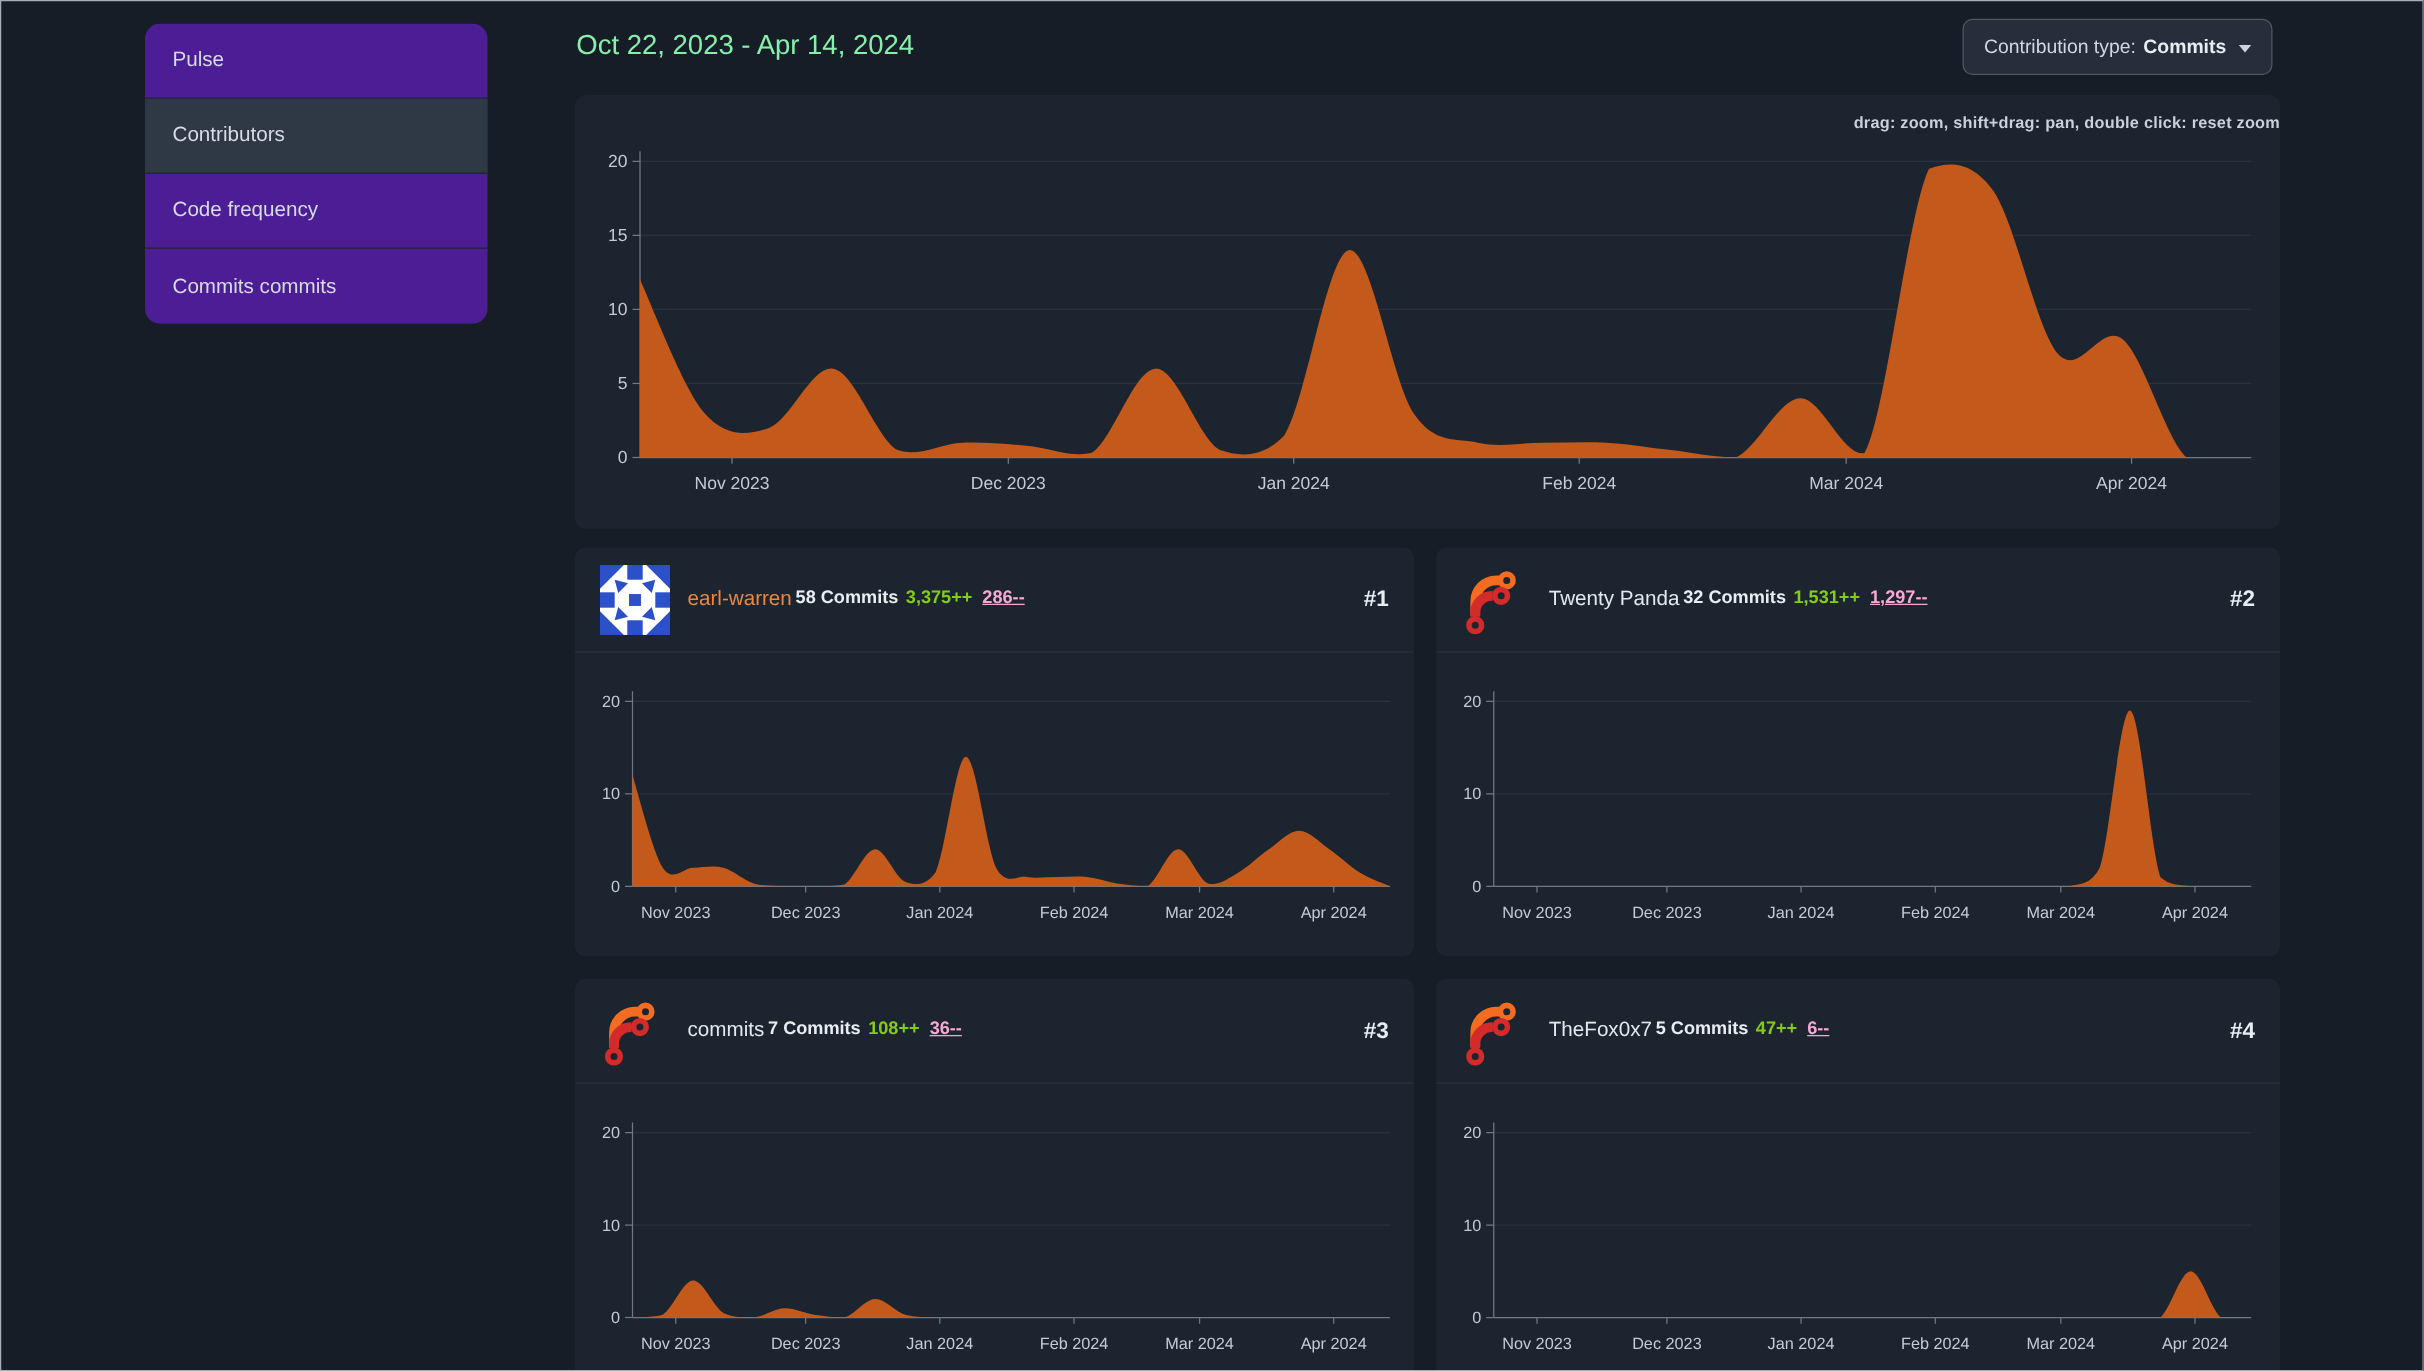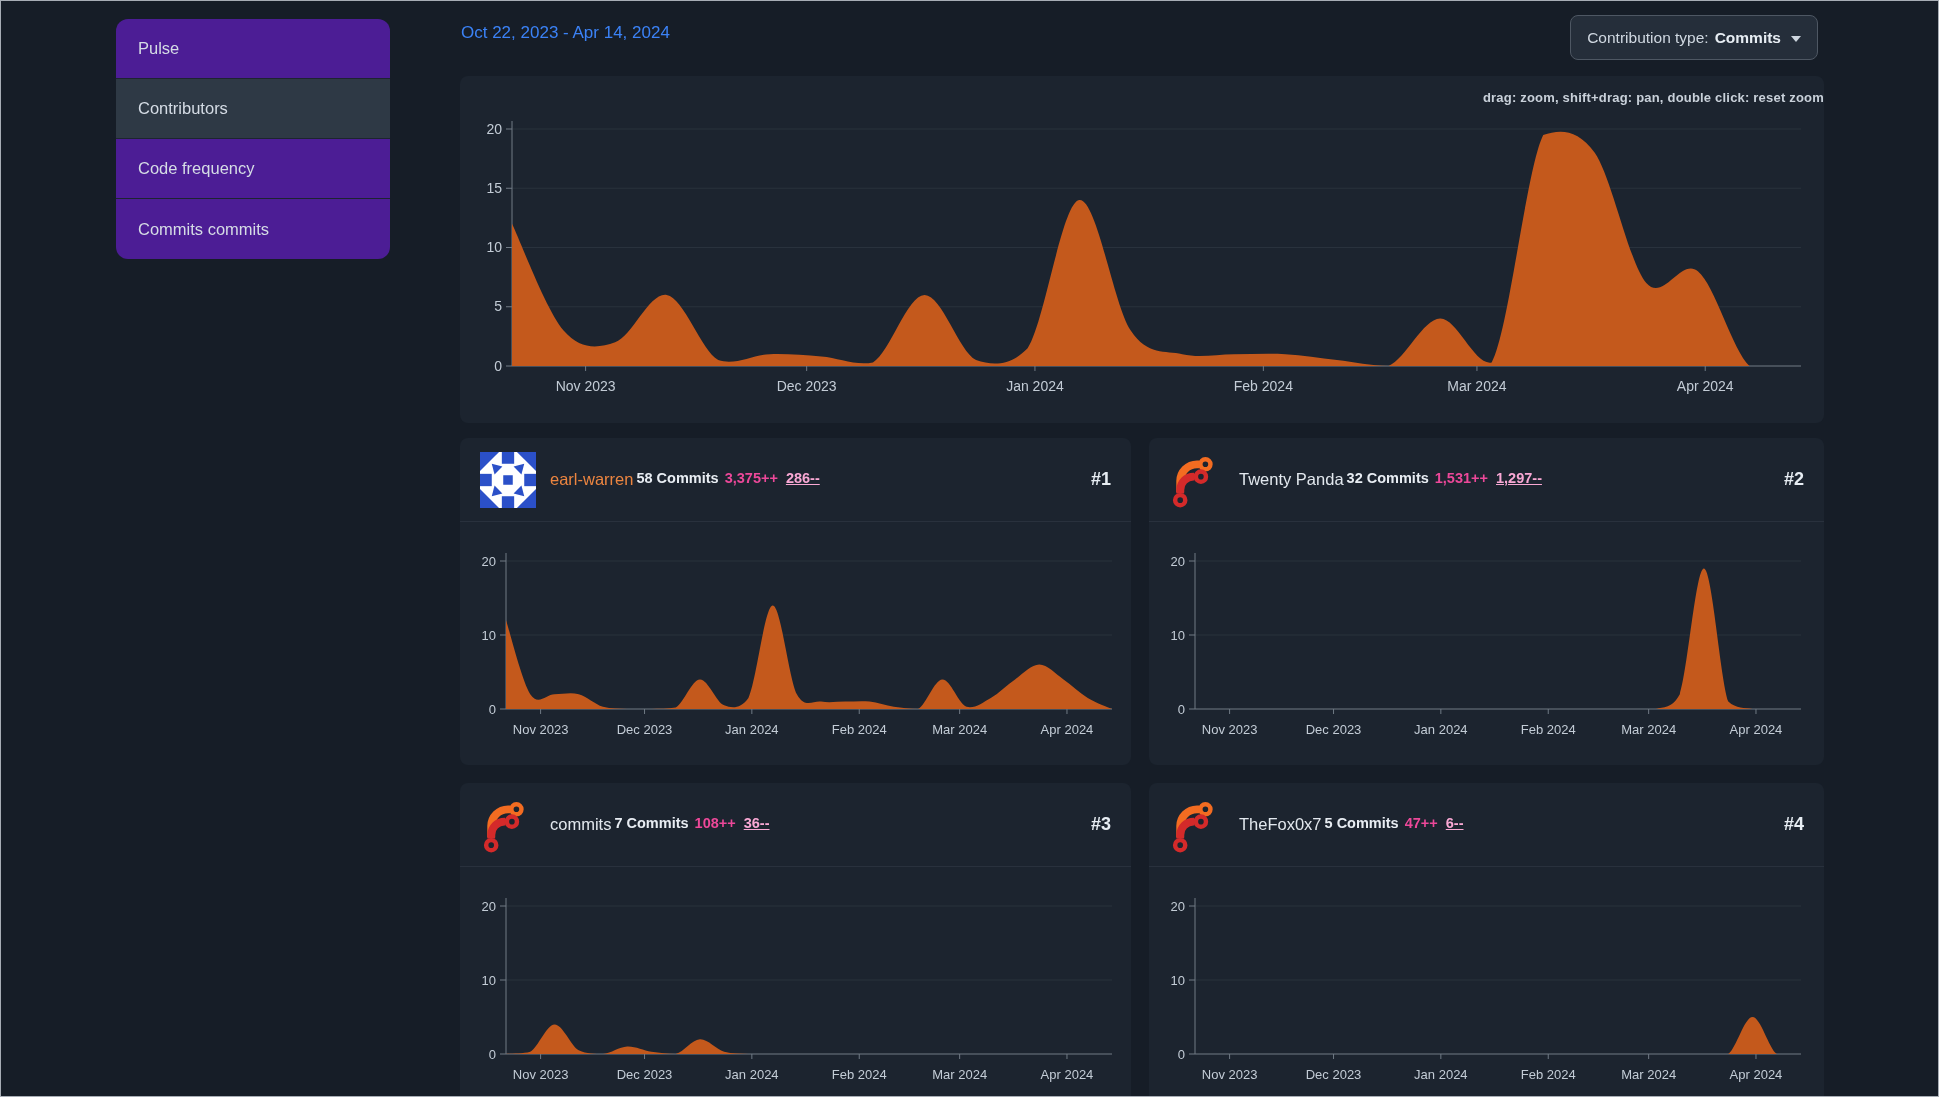--- a/index.html
+++ b/index.html
@@ -14,21 +14,21 @@
     position:absolute; left:115px; top:18px; width:274px;
     background:#4c1d95; border-radius:12px; overflow:hidden;
   }
   .menu-item {
     height:60px; display:flex; align-items:center; padding-left:22px;
     font-size:16.5px; color:#d5dce5; cursor:pointer; border-bottom:1px solid #1d2530;
   }
   .menu-item:last-child { border-bottom:none; }
   .menu-item.active { background:#2e3945; }
   
-  .date-title { position:absolute; left:460px; top:22px; font-size:17px; color:#3b82f6; }
+  .date-title { position:absolute; left:460px; top:22px; font-size:22px; color:#86efac; }
   .ctype-btn {
     position:absolute; right:120px; top:14px; height:45px;
     background:#252e3a; border:1px solid #4e5763; border-radius:8px;
     color:#d0d8e1; font-size:15.5px; font-family:inherit;
     display:flex; align-items:center; gap:6px; padding:16px 16px; cursor:pointer;
   }
   .ctype-btn b { font-weight:700; color:#e7edf3; }
   .caret {
     width:0; height:0; border-left:5px solid transparent; border-right:5px solid transparent;
     border-top:6px solid #cdd5de; margin-left:4px; margin-top:2px;
@@ -46,21 +46,21 @@
   .card-head {
     height:84px; display:flex; align-items:center; padding:0 20px; gap:14px;
     border-bottom:1px solid #29313d;
   }
   .avatar { width:56px; height:56px; flex:0 0 56px; }
   .avatar svg { width:56px; height:56px; display:block; }
   .who { display:flex; flex-direction:row; gap:3px; }
   .c-name { font-size:16.5px; color:#e2e8ee; text-decoration:none; }
   .c-name.link { color:#ec8540; cursor:pointer; }
   .c-stats { font-size:14.5px; font-weight:700; color:#e8edf3; }
-  .c-stats .add { color:#ec4899; margin-left:6px; }
+  .c-stats .add { color:#84cc16; margin-left:6px; }
   .c-stats .del { color:#f9a8d4; margin-left:8px;text-decoration:underline; }
   .rank { margin-left:auto; font-size:18px; font-weight:700; color:#e7edf3; }
   .card-chart { position:absolute; left:0; top:84px; width:100%; height:243px; }
 </style>
 </head>
 <body>
 
 <div class="page">
 
   <nav class="side-menu">

